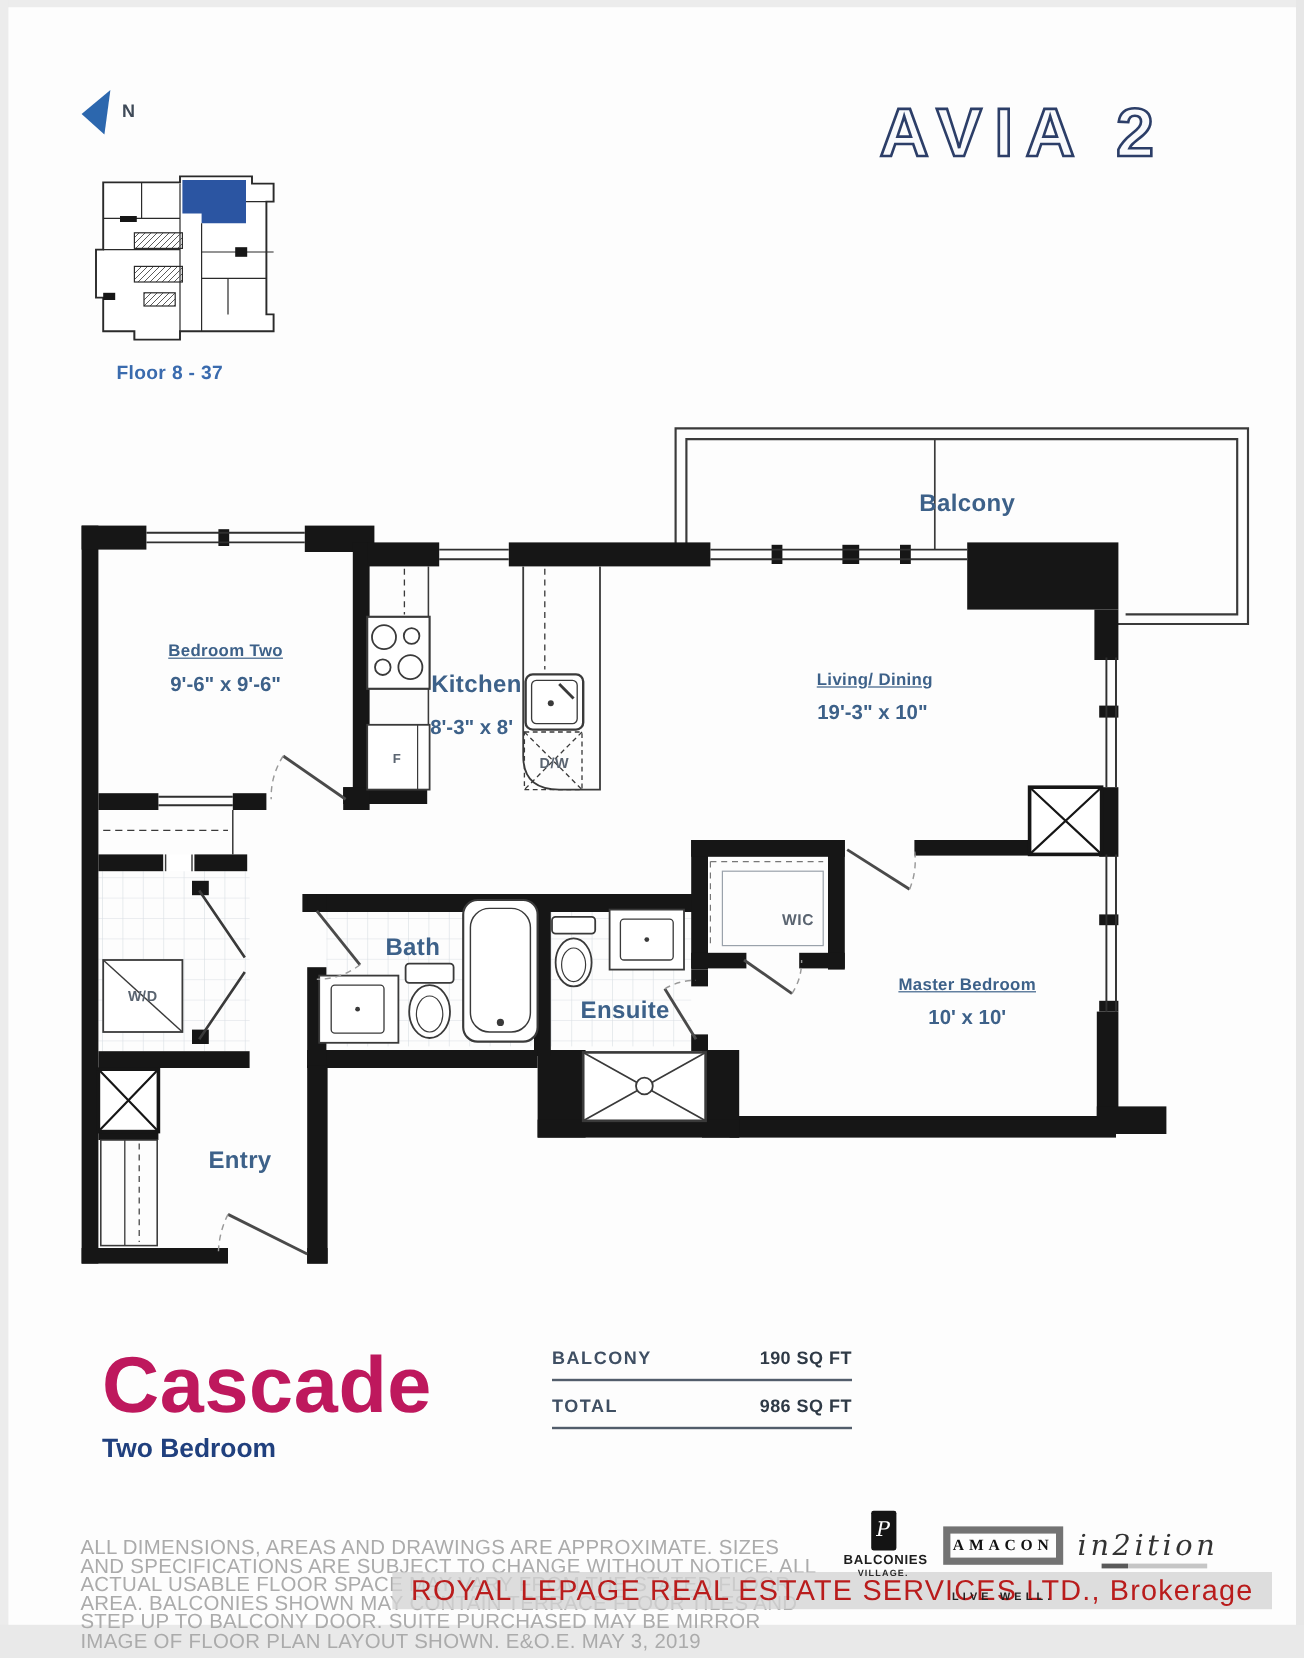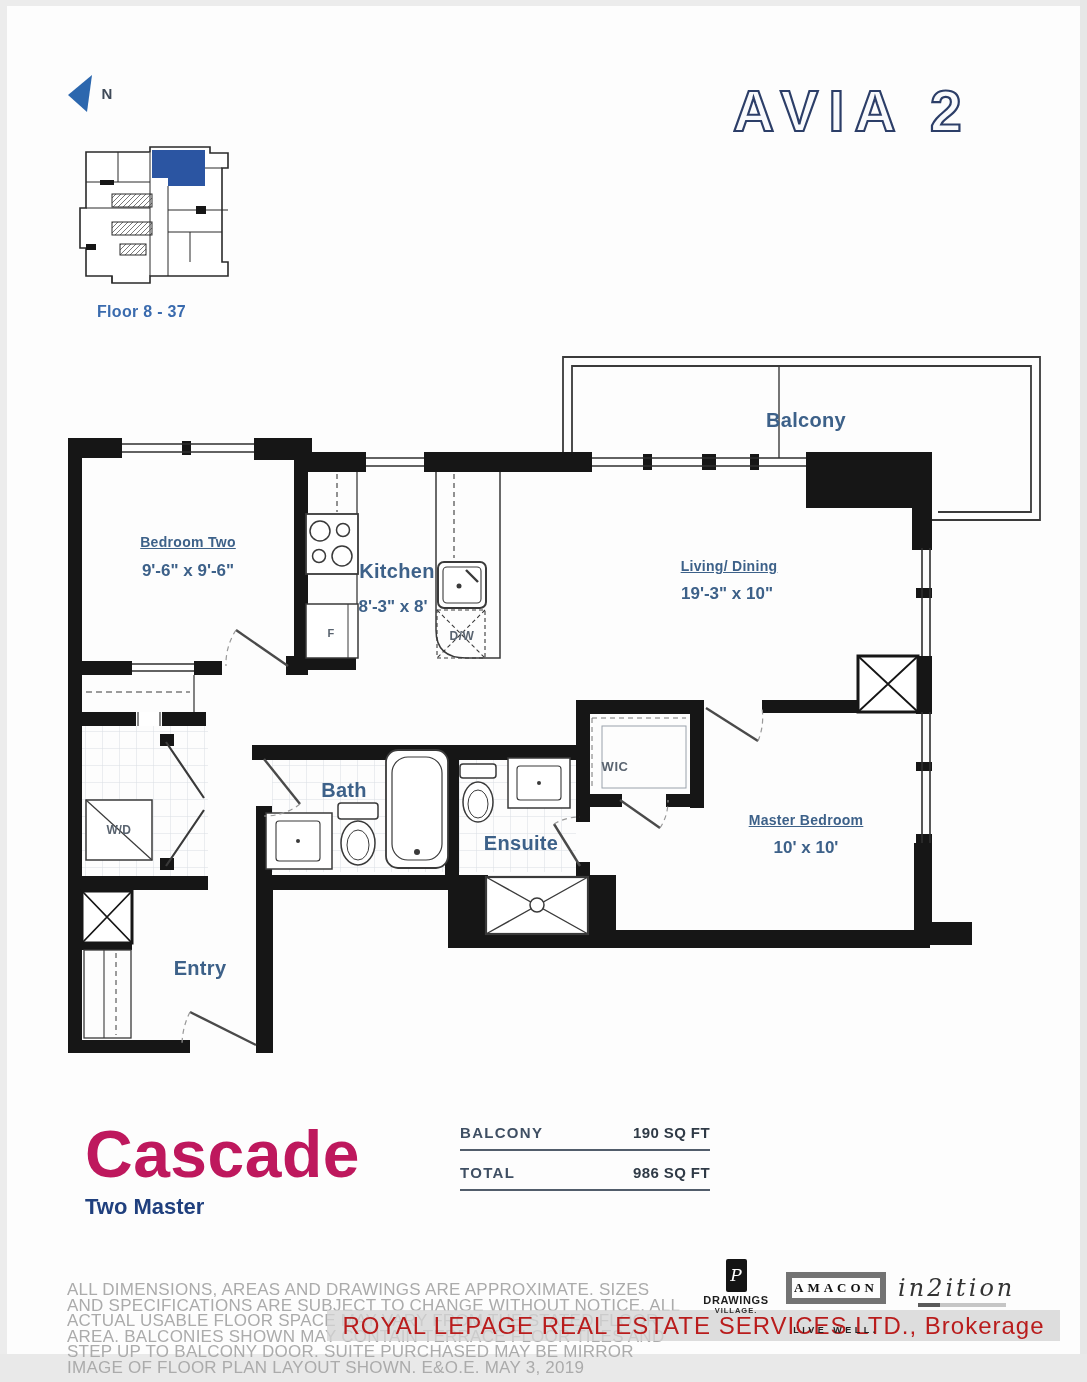--- a/index.html
+++ b/index.html
@@ -301,48 +301,48 @@
 
 <div class="lbl room" style="left:806px;top:420px;">Balcony</div>
 <div class="lbl room-big" style="left:188px;top:542px;">Bedroom Two</div>
 <div class="lbl dims" style="left:188px;top:571px;">9'-6" x 9'-6"</div>
 <div class="lbl room" style="left:397px;top:571px;">Kitchen</div>
 <div class="lbl dims" style="left:393px;top:607px;">8'-3" x 8'</div>
 <div class="lbl room-big" style="left:729px;top:566px;">Living/ Dining</div>
 <div class="lbl dims" style="left:727px;top:594px;">19'-3" x 10"</div>
 <div class="lbl room" style="left:344px;top:790px;">Bath</div>
 <div class="lbl room" style="left:521px;top:843px;">Ensuite</div>
-<div class="lbl fixture" style="left:615px;top:766px;font-size:13px;">WIC</div>
+<div class="lbl fixture" style="left:665px;top:766px;font-size:13px;">WIC</div>
 <div class="lbl room-big" style="left:806px;top:820px;">Master Bedroom</div>
 <div class="lbl dims" style="left:806px;top:848px;">10' x 10'</div>
 <div class="lbl room" style="left:200px;top:968px;">Entry</div>
 <div class="lbl fixture" style="left:119px;top:830px;">W/D</div>
 <div class="lbl fixture" style="left:331px;top:633px;font-size:11px;">F</div>
 <div class="lbl fixture" style="left:462px;top:636px;">D/W</div>
 
 <div id="suite-name">Cascade</div>
-<div id="suite-type">Two Master</div>
+<div id="suite-type">Two Bedroom</div>
 
 <div id="area-table">
   <div class="area-row">
     <span class="area-label">BALCONY</span>
     <span class="area-value">190 SQ FT</span>
   </div>
   <div class="area-row">
     <span class="area-label">TOTAL</span>
     <span class="area-value">986 SQ FT</span>
   </div>
 </div>
 
 <div id="disclaimer">ALL DIMENSIONS, AREAS AND DRAWINGS ARE APPROXIMATE. SIZES AND SPECIFICATIONS ARE SUBJECT TO CHANGE WITHOUT NOTICE. ALL ACTUAL USABLE FLOOR SPACE MAY VARY FROM THE STATED FLOOR AREA. BALCONIES SHOWN MAY CONTAIN TERRACE FLOOR TILES AND STEP UP TO BALCONY DOOR. SUITE PURCHASED MAY BE MIRROR IMAGE OF FLOOR PLAN LAYOUT SHOWN. E&amp;O.E. MAY 3, 2019</div>
 <div id="watermark">ROYAL LEPAGE REAL ESTATE SERVICES LTD., Brokerage</div>
 
 <div id="logo-parkside">
   <span id="parkside-mark">P</span>
-  <div id="parkside-line1">DRAWINGS</div>
+  <div id="parkside-line1">BALCONIES</div>
   <div id="parkside-line2">VILLAGE.</div>
 </div>
 
 <div id="logo-amacon">
   <div id="amacon-box">AMACON</div>
   <div id="amacon-tagline">LIVE WELL.</div>
 </div>
 
 <div id="logo-in2ition">
   <div id="in2ition-script">in2ition</div>

